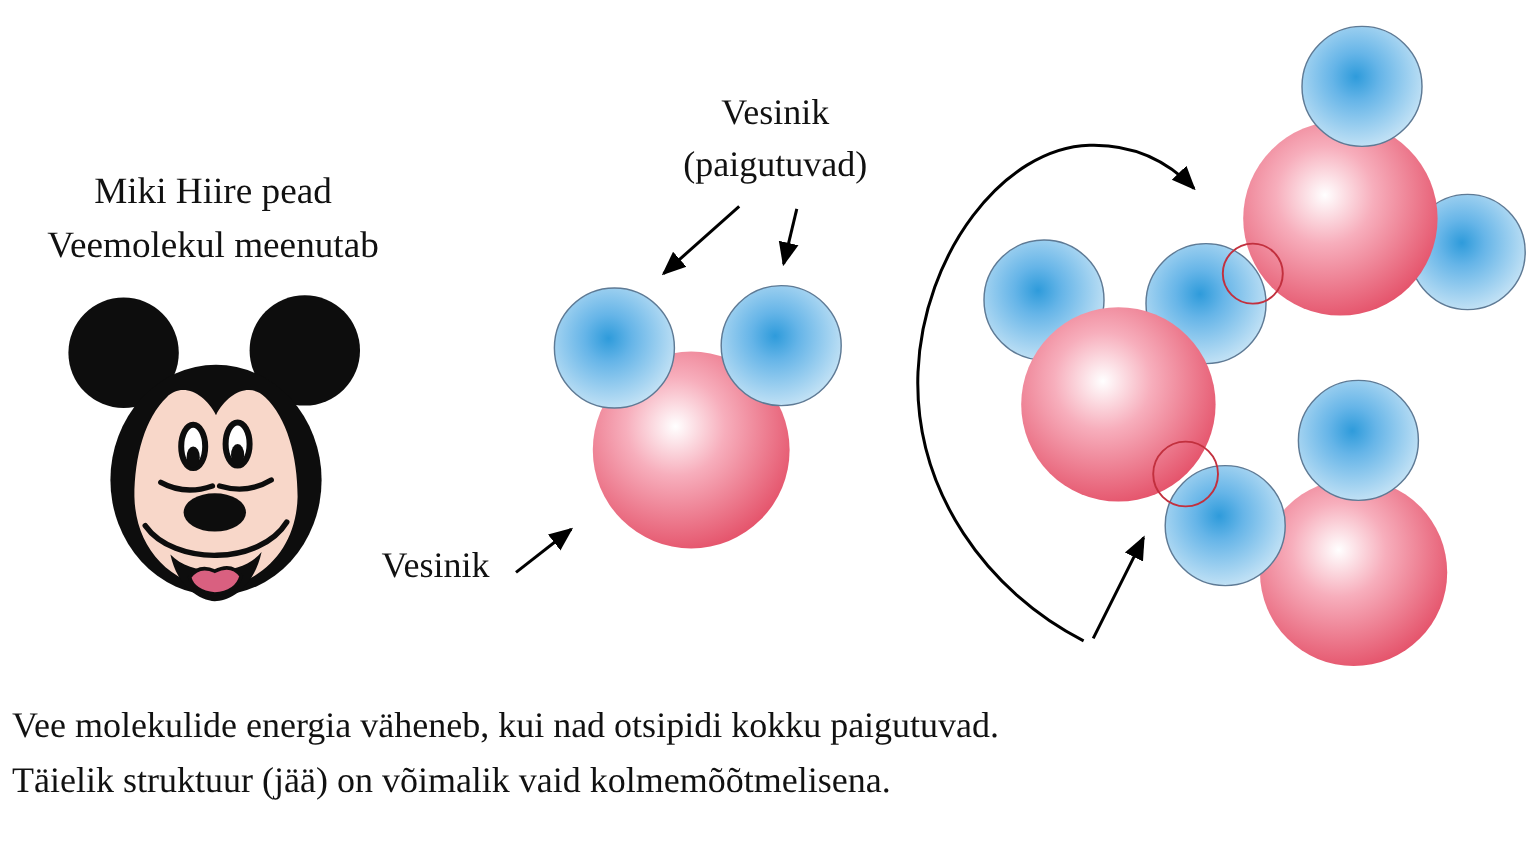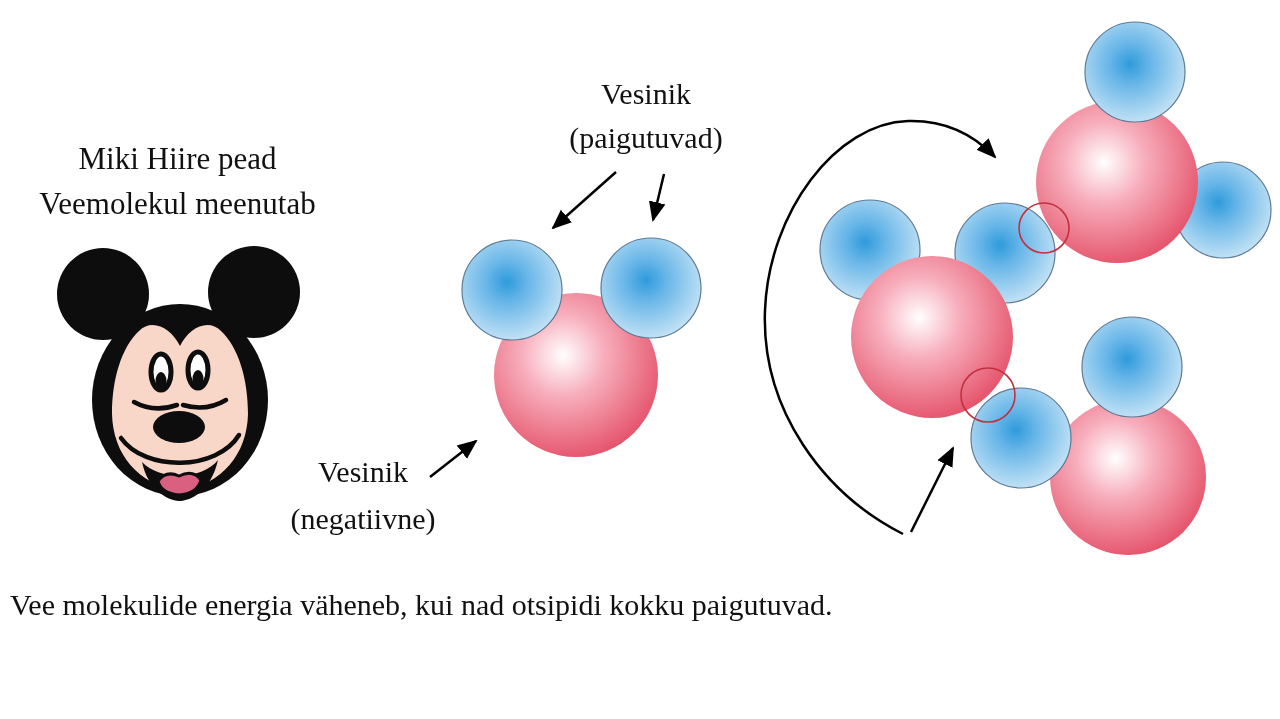--- a/index.html
+++ b/index.html
@@ -104,20 +104,20 @@
     <div>Veemolekul meenutab</div>
   </div>
 
   <div class="txt vesinik center">
     <div>Vesinik</div>
     <div>(paigutuvad)</div>
   </div>
 
   <div class="txt hapnik center">
     <div>Vesinik</div>
-    <div>(negatiivne)</div>
   </div>
 
   <div class="txt caption">
     <div>Vee molekulide energia väheneb, kui nad otsipidi kokku paigutuvad.</div>
+    <div>Täielik struktuur (jää) on võimalik vaid kolmemõõtmelisena.</div>
   </div>
 
 </div>
 
 </body></html>

